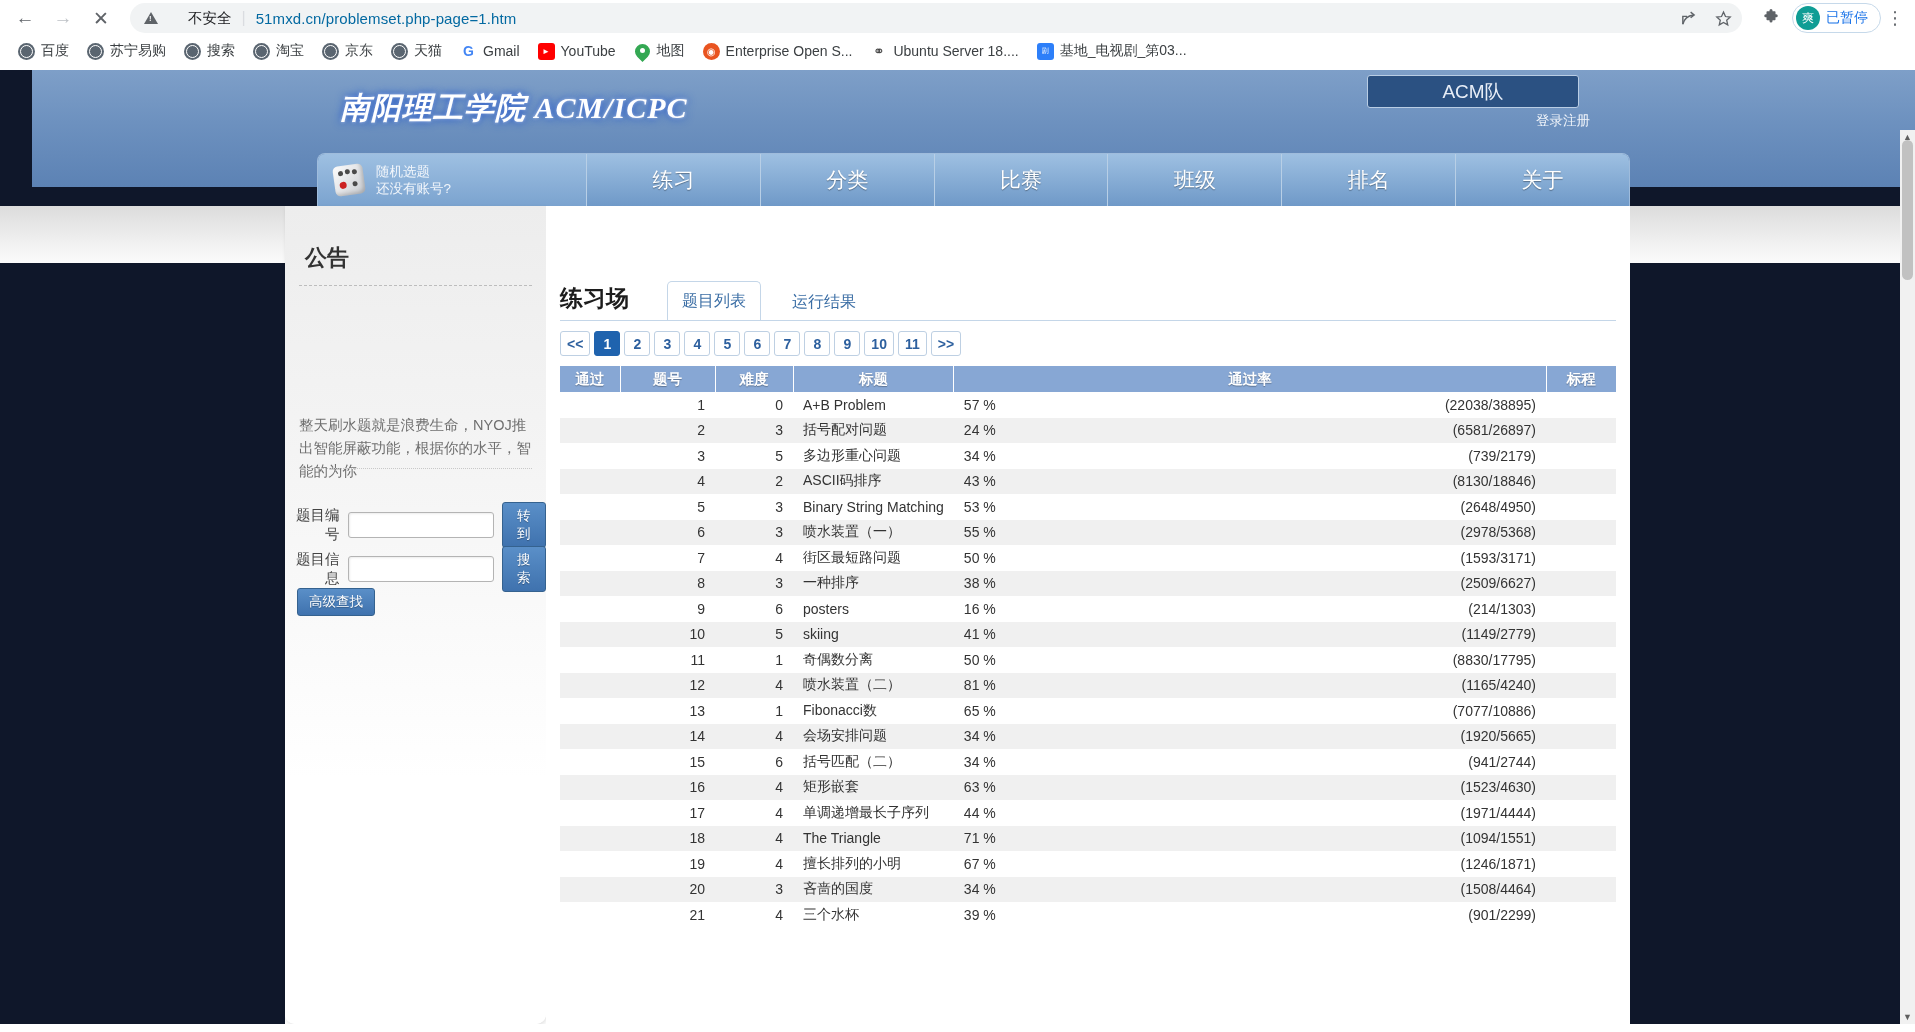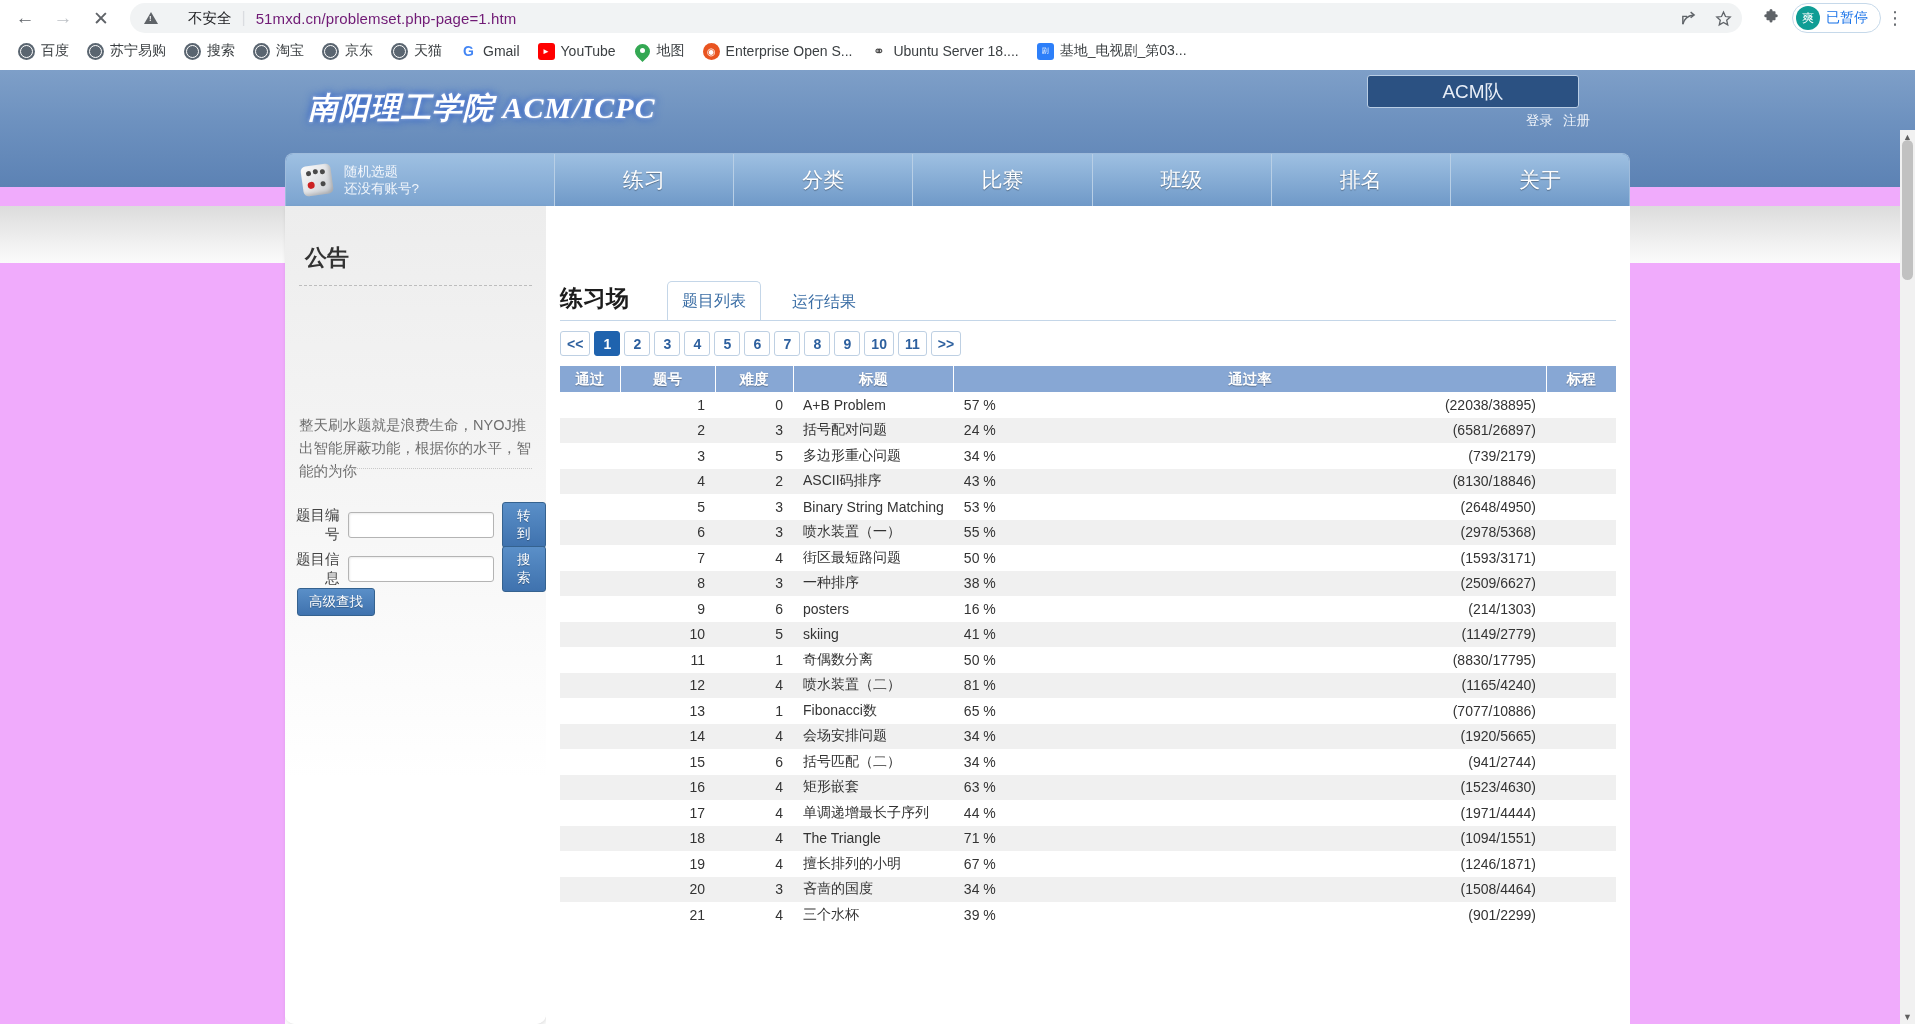--- a/index.html
+++ b/index.html
@@ -31,21 +31,21 @@
   .warn-tri {
     width:0;height:0;border-left:7px solid transparent;border-right:7px solid transparent;
     border-bottom:12px solid #5f6368; position:relative;
   }
   .warn-tri:after{
     content:"!"; position:absolute; left:-2px; top:2px; font-size:8px; color:#f1f3f4;
     font-family:"Liberation Sans",sans-serif; font-weight:bold;
   }
   .not-secure { font-size:14.5px; color:#202124;margin-left:24px; }
   .url-sep { color:#dadce0; margin:0 10px; font-size:16px; }
-  .url-text { font-size:15px; color:#701a75; letter-spacing:0.1px; }
+  .url-text { font-size:15px; color:#0369a1; letter-spacing:0.1px; }
   .omni-right { position:absolute; right:10px; display:flex; align-items:center; gap:18px; }
   .icon-btn { color:#5f6368; display:flex; align-items:center; justify-content:center; }
   .profile-pill {
     display:flex; align-items:center; gap:6px; height:30px;
     border:1px solid #c6d9ea; border-radius:16px; padding:2px 12px 2px 3px;
     background:#fff;
   }
   .avatar-circle {
     width:24px;height:24px;border-radius:50%;background:#0f9d95;color:#fff;
     font-size:12px; display:flex;align-items:center;justify-content:center;
@@ -72,21 +72,21 @@
   .ico-map { background:transparent; position:relative; }
   .ico-map:after{ content:""; position:absolute; width:15px;height:15px;
      background:#34a853; border-radius:50% 50% 50% 0; transform:rotate(-45deg); top:1px;}
   .ico-map:before{ content:""; position:absolute; width:5px;height:5px;border-radius:50%;
      background:#fff; z-index:2; top:5px; left:6px;}
   .ico-ubuntu { background:#e95420; }
   .ico-ubu2 { background:transparent; color:#444; font-size:14px; }
   .ico-blue { background:#2d7ff9; border-radius:3px; font-size:7px; }
 
   
-  .page-wrap { position:relative; width:100%; height:954px; overflow:hidden; background:#f0abfc; }
+  .page-wrap { position:relative; width:100%; height:954px; overflow:hidden; background:#0f172a;padding-left:32px; }
 
   .site-header {
     height:117px;
     background:linear-gradient(to bottom,#7e9fc8 0%, #6d91bf 45%, #5c82b4 100%);
     position:relative;
   }
   .logo {
     position:absolute; left:308px; top:18px;
     font-family:"Liberation Serif", serif;
     font-style:italic; font-weight:bold; font-size:30px;
@@ -94,21 +94,21 @@
     text-shadow:0 0 7px #2f5fc0, 0 0 10px #3f6fd0, 0 0 3px #ffffff;
     letter-spacing:1px; white-space:nowrap;
   }
   .acm-box {
     position:absolute; right:336px; top:5px; width:212px; height:33px;
     background:#2b5182; border:1px solid #b9cde4; border-radius:3px;
     color:#e8eef7; font-size:19px; display:flex; align-items:center; justify-content:center;
   }
   .auth-links {
     position:absolute; right:325px; top:42px; font-size:13.5px; color:#f0f4fa;
-    display:flex; gap:10px;
+    display:flex; 
   }
   .auth-links span { cursor:pointer; }
 
   .navbar {
     position:absolute; left:285px; top:83px; right:285px; height:53px;
     display:flex; border-radius:8px 8px 0 0; overflow:hidden;
     border:1px solid #9fbcdc; border-bottom:none;
   }
   .nav-rand {
     width:269px; background:linear-gradient(to bottom,#9ec0e2 0%, #7ba3cf 100%);

